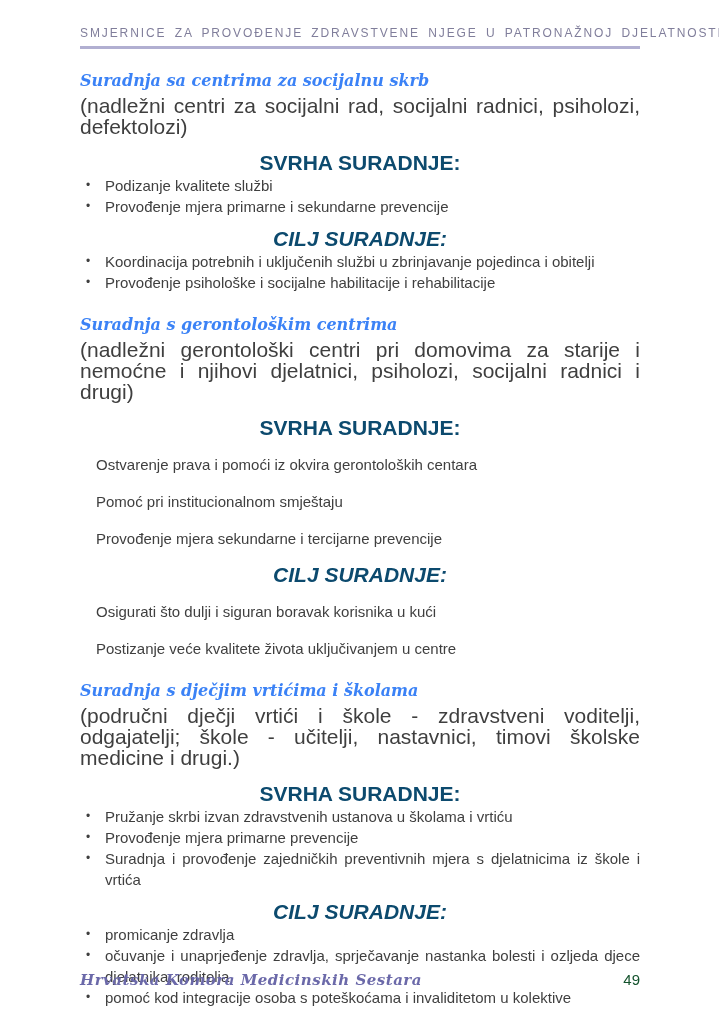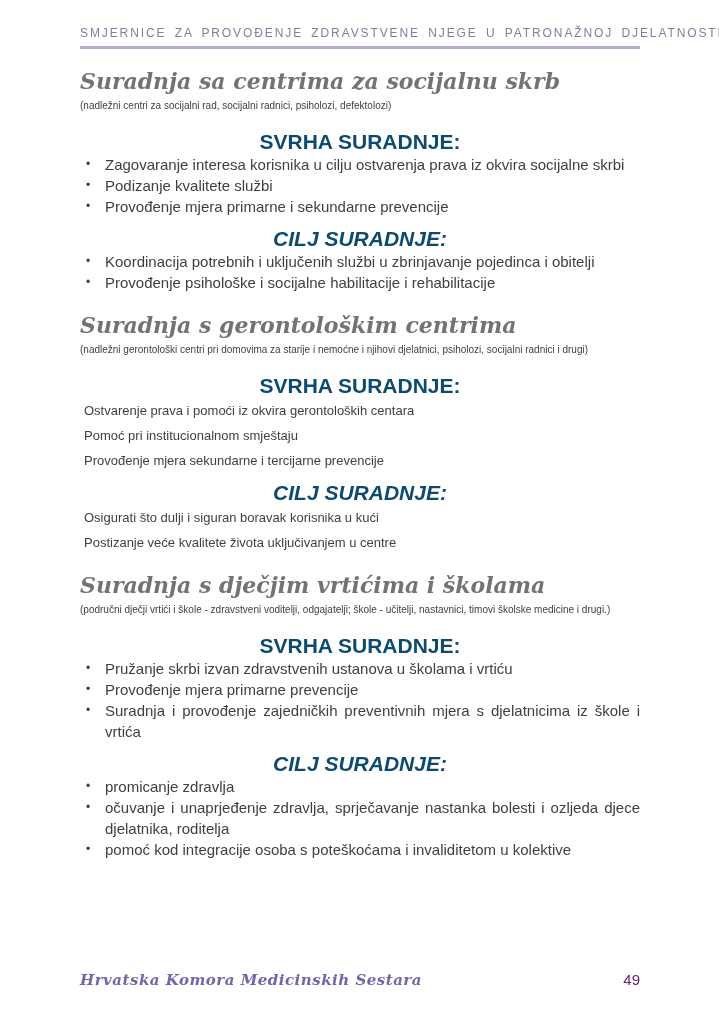--- a/index.html
+++ b/index.html
@@ -23,28 +23,28 @@
     color: #807e9b;
     padding-bottom: 6px;
     border-bottom: 3px solid #b1afd1;
     white-space: nowrap;
   }
   
   .sec-title {
     font-family: "DejaVu Serif", serif;
     font-style: italic;
     font-weight: bold;
-    font-size: 22px;
+    font-size: 16px;
     line-height: 24px;
-    color: #737373;
+    color: #3b82f6;
     margin: 20px 0 0 0;
   }
   .sec-subtitle {
     margin: 2px 0 0 0;
-    font-size: 10px;
+    font-size: 21px;
     line-height: 21px;
     text-align: justify;
   }
   .block-heading {
     font-size: 21px;
     font-weight: bold;
     line-height: 20px;
     color: #0c4a6e;
     margin: 16px 0 0 0;
     text-align: center;
@@ -64,22 +64,22 @@
   ul.bullet-list li::before {
     content: "\2022";
     position: absolute;
     left: 6px;
     top: 0;
     font-size: 12px;
     color: #3f3f3f;
   }
   .plain-lines { margin: 2px 0 0 0; }
   .plain-lines p {
-    margin: 4px;
-    font-size: 13px;
+    margin: 16px;
+    font-size: 15px;
     line-height: 21px;
   }
   .cilj-block { margin-top: 12px; }
   .cilj-block .block-heading { margin-top: 0; font-style: italic; }
   
   .page-footer {
     position: absolute;
     left: 80px;
     right: 79px;
     bottom: 35px;
@@ -90,41 +90,40 @@
   .footer-org {
     font-family: "DejaVu Serif", serif;
     font-style: italic;
     font-weight: bold;
     font-size: 15px;
     letter-spacing: 0.5px;
     color: #6b69a9;
   }
   .footer-pagenum {
     font-size: 15px;
-    color: #701a75;
+    color: #14532d;
   }
 </style>
 </head>
 <body>
 
 <div class="page">
 
   <header>
     <div class="running-header">SMJERNICE ZA PROVOĐENJE ZDRAVSTVENE NJEGE U PATRONAŽNOJ DJELATNOSTI</div>
   </header>
 
   <main>
 
     <section>
       <h2 class="sec-title">Suradnja sa centrima za socijalnu skrb</h2>
       <p class="sec-subtitle">(nadležni centri za socijalni rad, socijalni radnici, psiholozi, defektolozi)</p>
 
       <h3 class="block-heading">SVRHA SURADNJE:</h3>
       <ul class="bullet-list">
-        <li>Zagovaranje interesa korisnika u cilju ostvarenja prava iz okvira socijalne skrbi</li>
         <li>Podizanje kvalitete službi</li>
         <li>Provođenje mjera primarne i sekundarne prevencije</li>
       </ul>
 
       <div class="cilj-block">
         <h3 class="block-heading">CILJ SURADNJE:</h3>
         <ul class="bullet-list">
           <li>Koordinacija potrebnih i uključenih službi u zbrinjavanje pojedinca i obitelji</li>
           <li>Provođenje psihološke i socijalne habilitacije i rehabilitacije</li>
         </ul>

